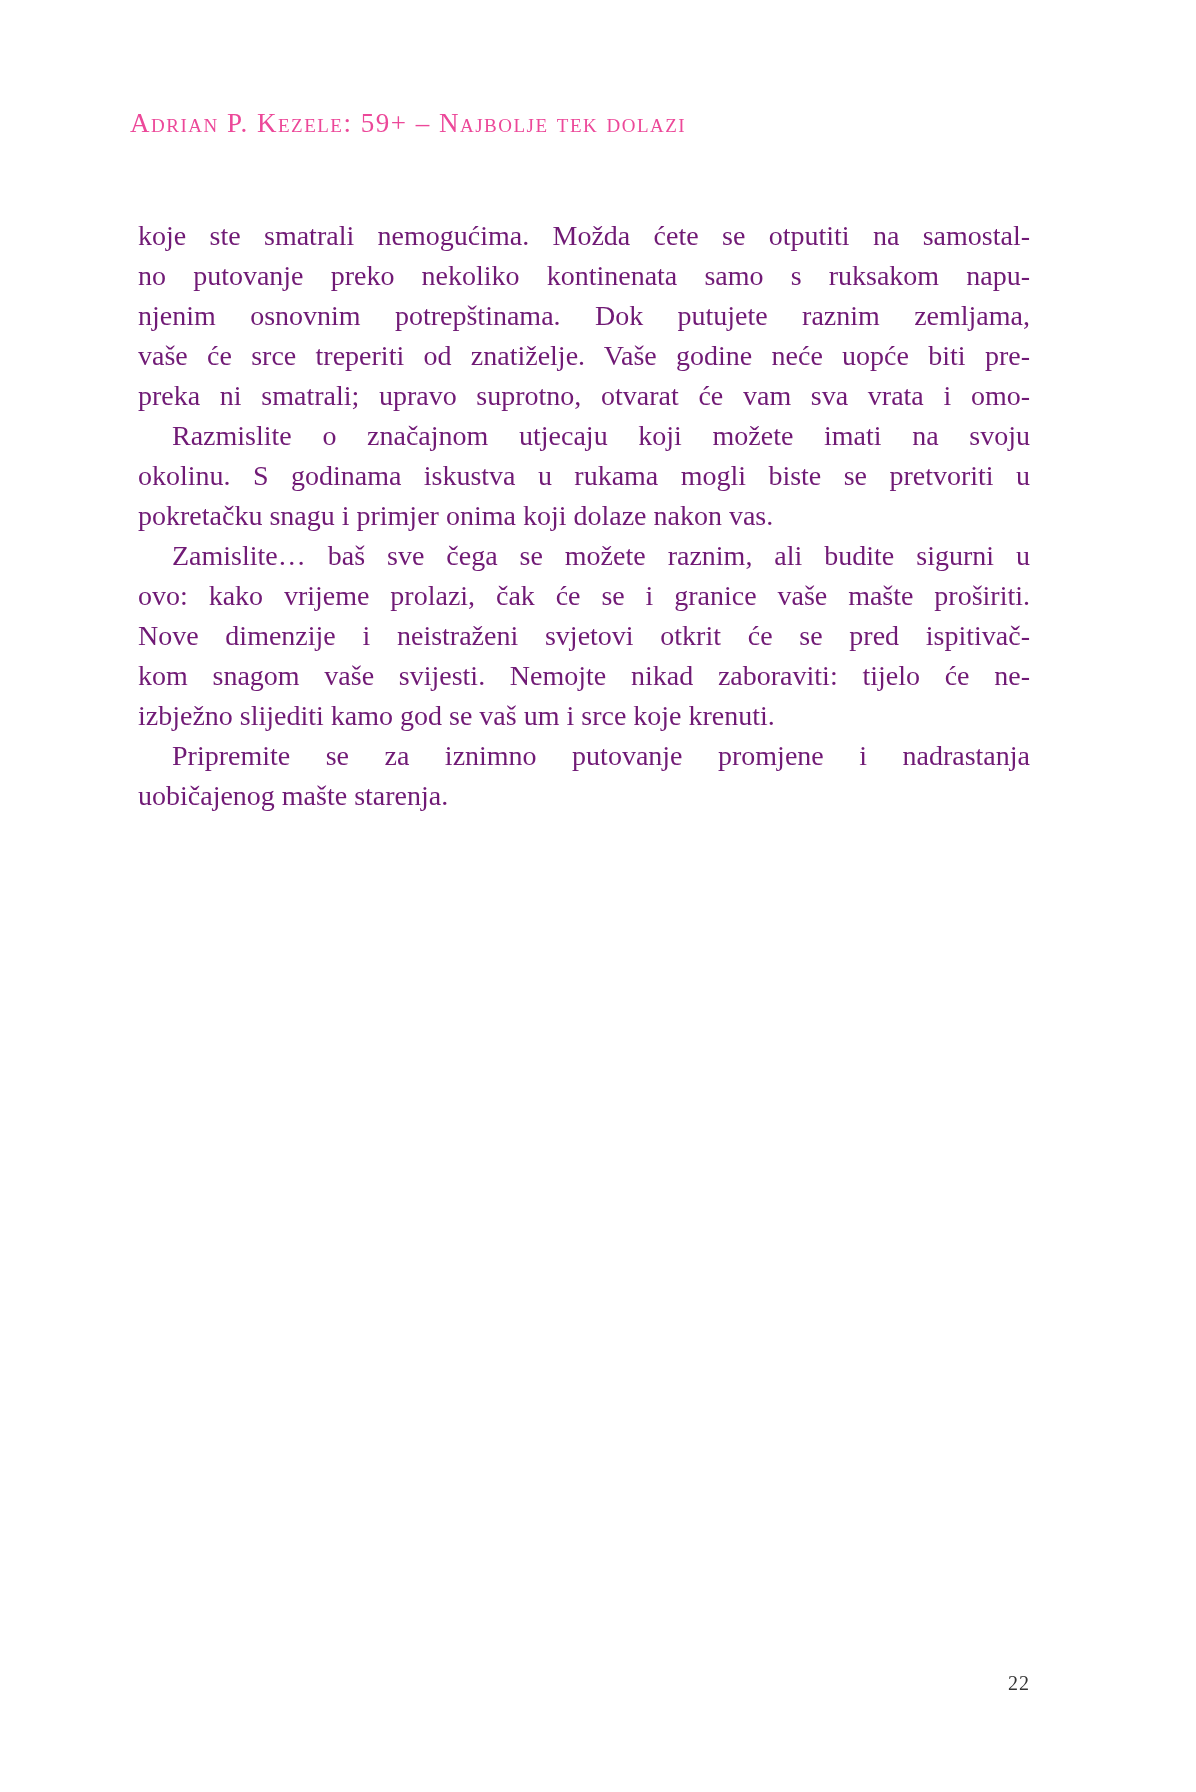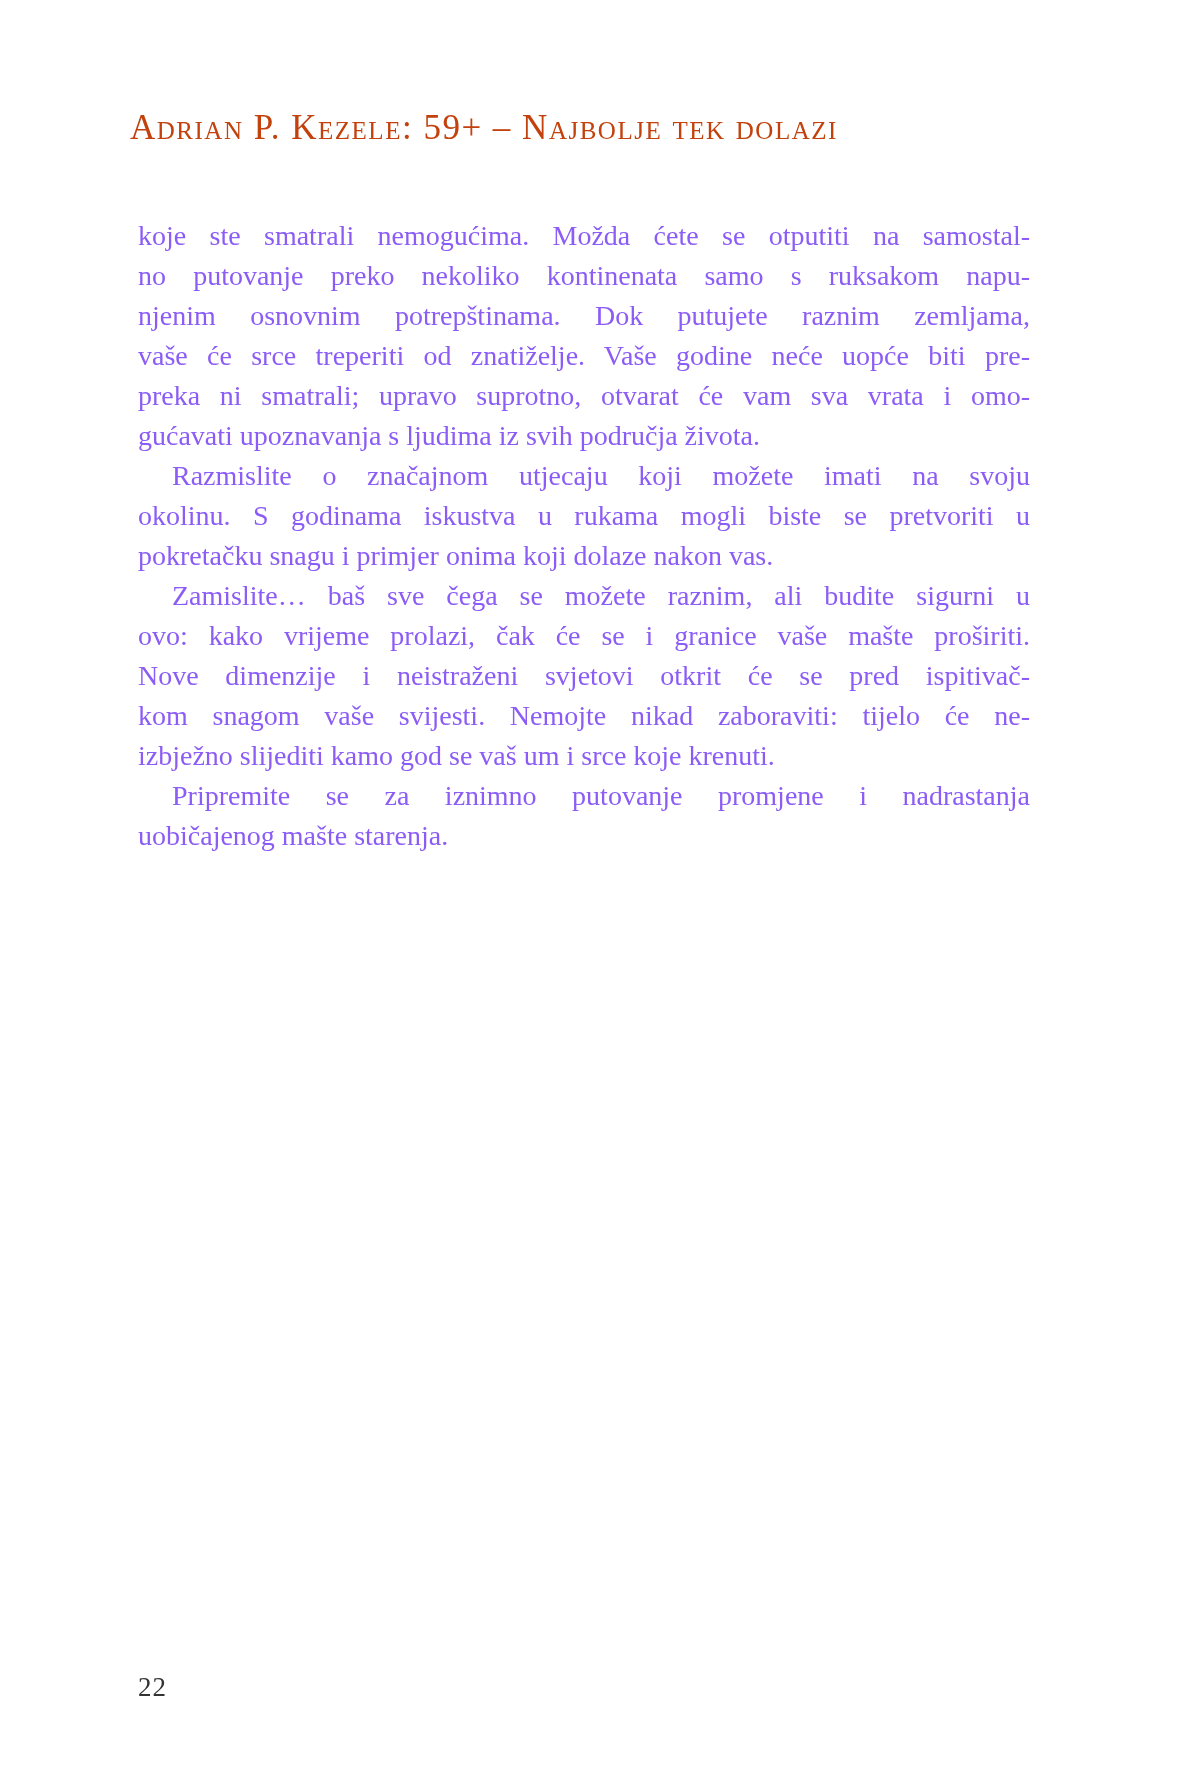--- a/index.html
+++ b/index.html
@@ -14,75 +14,74 @@
     background: #ffffff;
     font-family: "Liberation Serif", "DejaVu Serif", serif;
     color: #2a2b2f;
     overflow: hidden;
   }
   .running-header {
     position: absolute;
     left: 130px;
     top: 108px;
     font-variant: small-caps;
-    font-size: 35px;
+    font-size: 27px;
     letter-spacing: 1.5px;
-    color: #c2410c;
+    color: #ec4899;
     white-space: nowrap;
     text-align: center;
   }
   .page-body {
     position: absolute;
     left: 138px;
     top: 216px;
     width: 892px;
     font-size: 28px;
     line-height: 40px;
-    color: #8b5cf6;
+    color: #701a75;
   }
   .line {
     text-align: justify;
     text-align-last: justify;
     text-justify: inter-word;
     white-space: normal;
   }
   .line.last {
     text-align: left;
     text-align-last: left;
   }
   .line.indent {
     text-indent: 34px;
     font-family: Liberation Serif, serif;
   }
   .page-number {
     position: absolute;
     left: 138px;
     top: 1672px;
     width: 892px;
-    text-align: left;
-    font-size: 27px;
+    text-align: right;
+    font-size: 20px;
     letter-spacing: 1px;
     color: #333333;
   }
 </style>
 </head>
 <body>
 
 <div class="page">
 
   <div class="running-header">Adrian P. Kezele: 59+ – Najbolje tek dolazi</div>
 
   <div class="page-body">
 
     <div class="line">koje ste smatrali nemogućima. Možda ćete se otputiti na samostal-</div>
     <div class="line">no putovanje preko nekoliko kontinenata samo s ruksakom napu-</div>
     <div class="line">njenim osnovnim potrepštinama. Dok putujete raznim zemljama,</div>
     <div class="line">vaše će srce treperiti od znatiželje. Vaše godine neće uopće biti pre-</div>
     <div class="line">preka ni smatrali; upravo suprotno, otvarat će vam sva vrata i omo-</div>
-    <div class="line last">gućavati upoznavanja s ljudima iz svih područja života.</div>
 
     <div class="line indent">Razmislite o značajnom utjecaju koji možete imati na svoju</div>
     <div class="line">okolinu. S godinama iskustva u rukama mogli biste se pretvoriti u</div>
     <div class="line last">pokretačku snagu i primjer onima koji dolaze nakon vas.</div>
 
     <div class="line indent">Zamislite… baš sve čega se možete raznim, ali budite sigurni u</div>
     <div class="line">ovo: kako vrijeme prolazi, čak će se i granice vaše mašte proširiti.</div>
     <div class="line">Nove dimenzije i neistraženi svjetovi otkrit će se pred ispitivač-</div>
     <div class="line">kom snagom vaše svijesti. Nemojte nikad zaboraviti: tijelo će ne-</div>
     <div class="line last">izbježno slijediti kamo god se vaš um i srce koje krenuti.</div>

